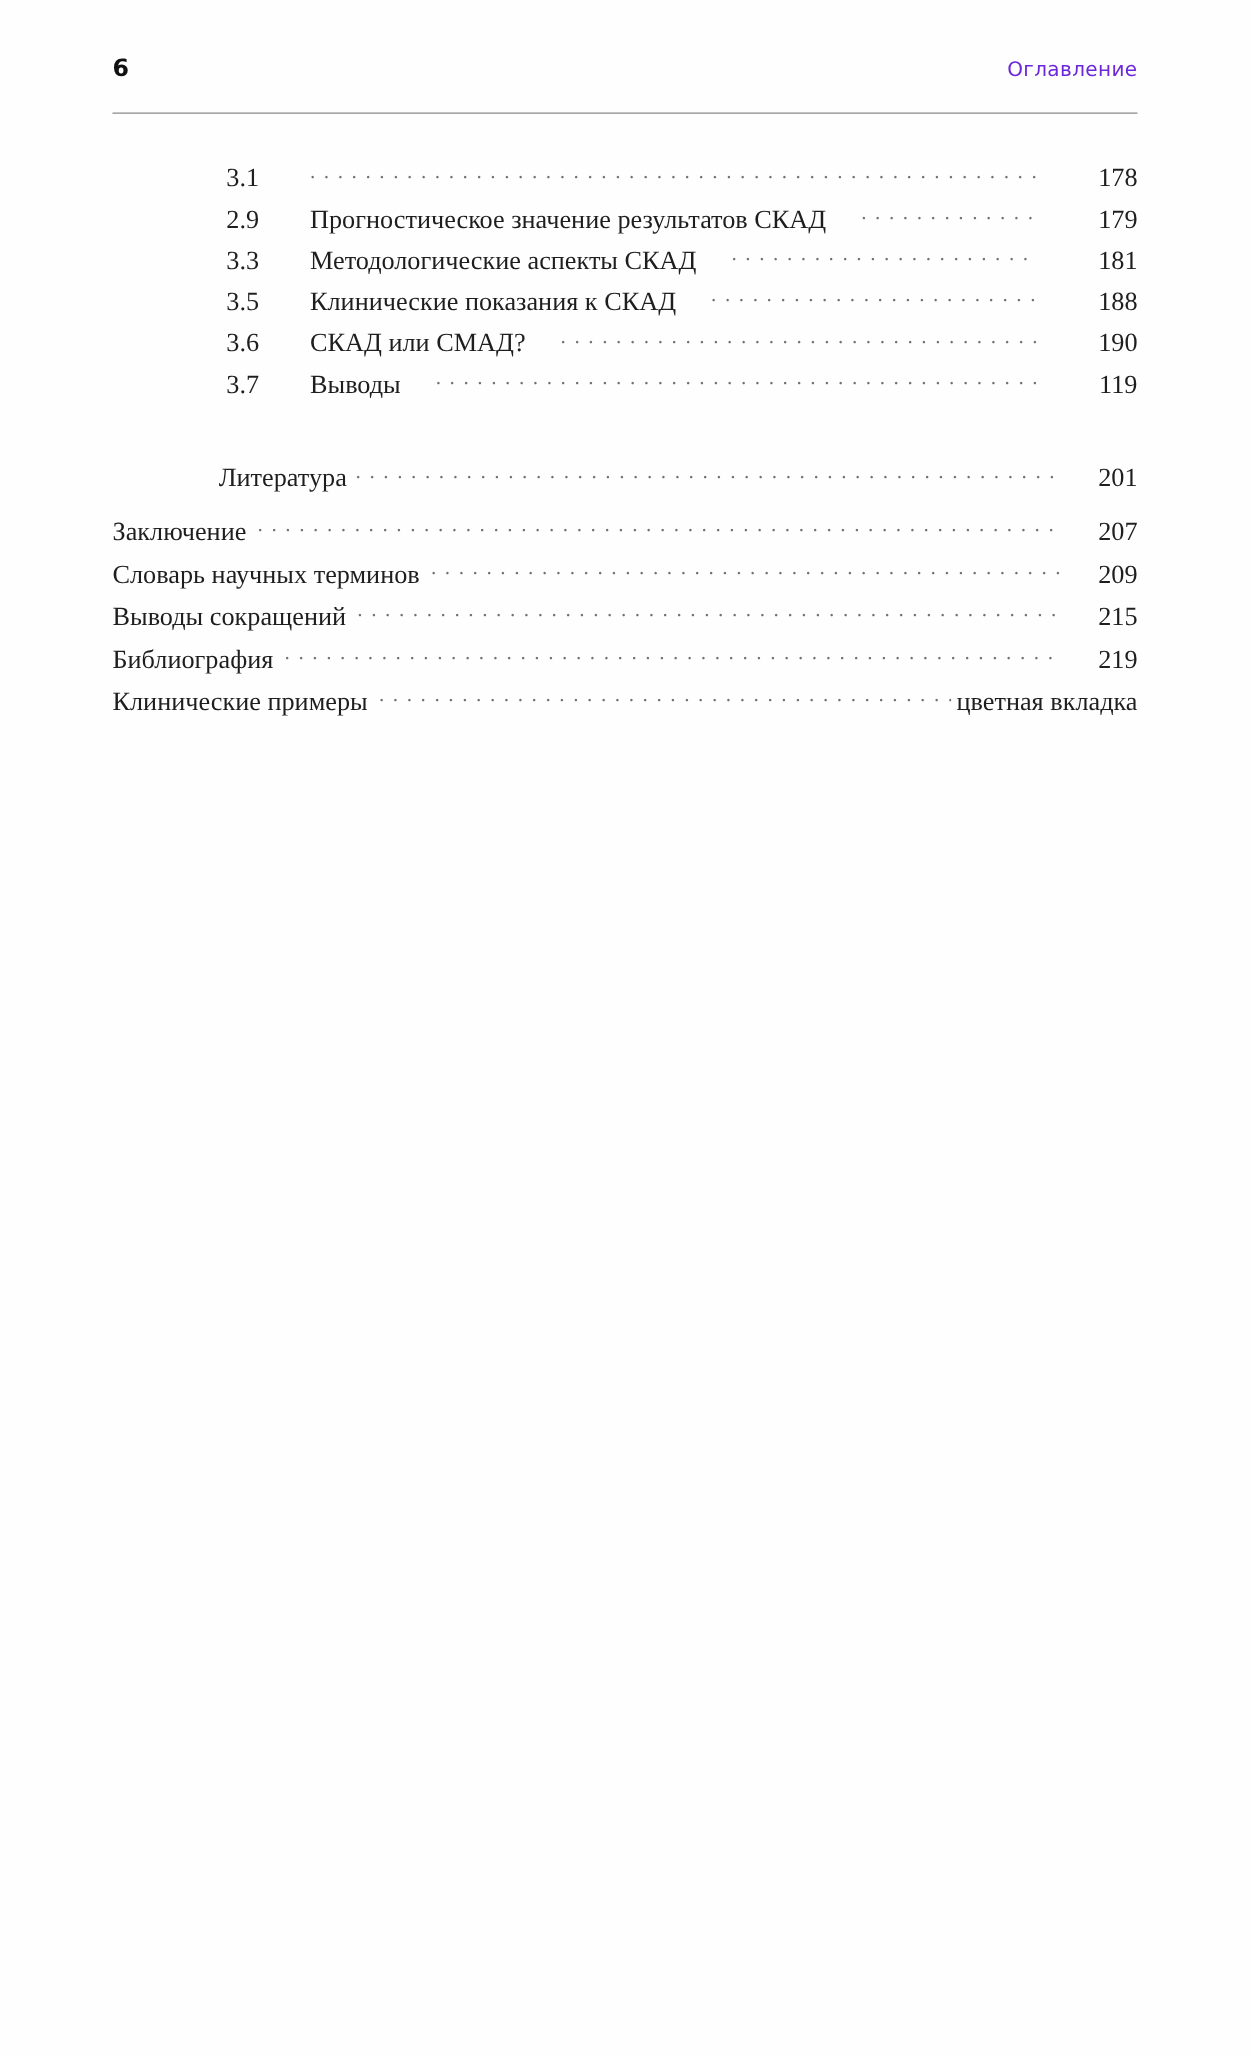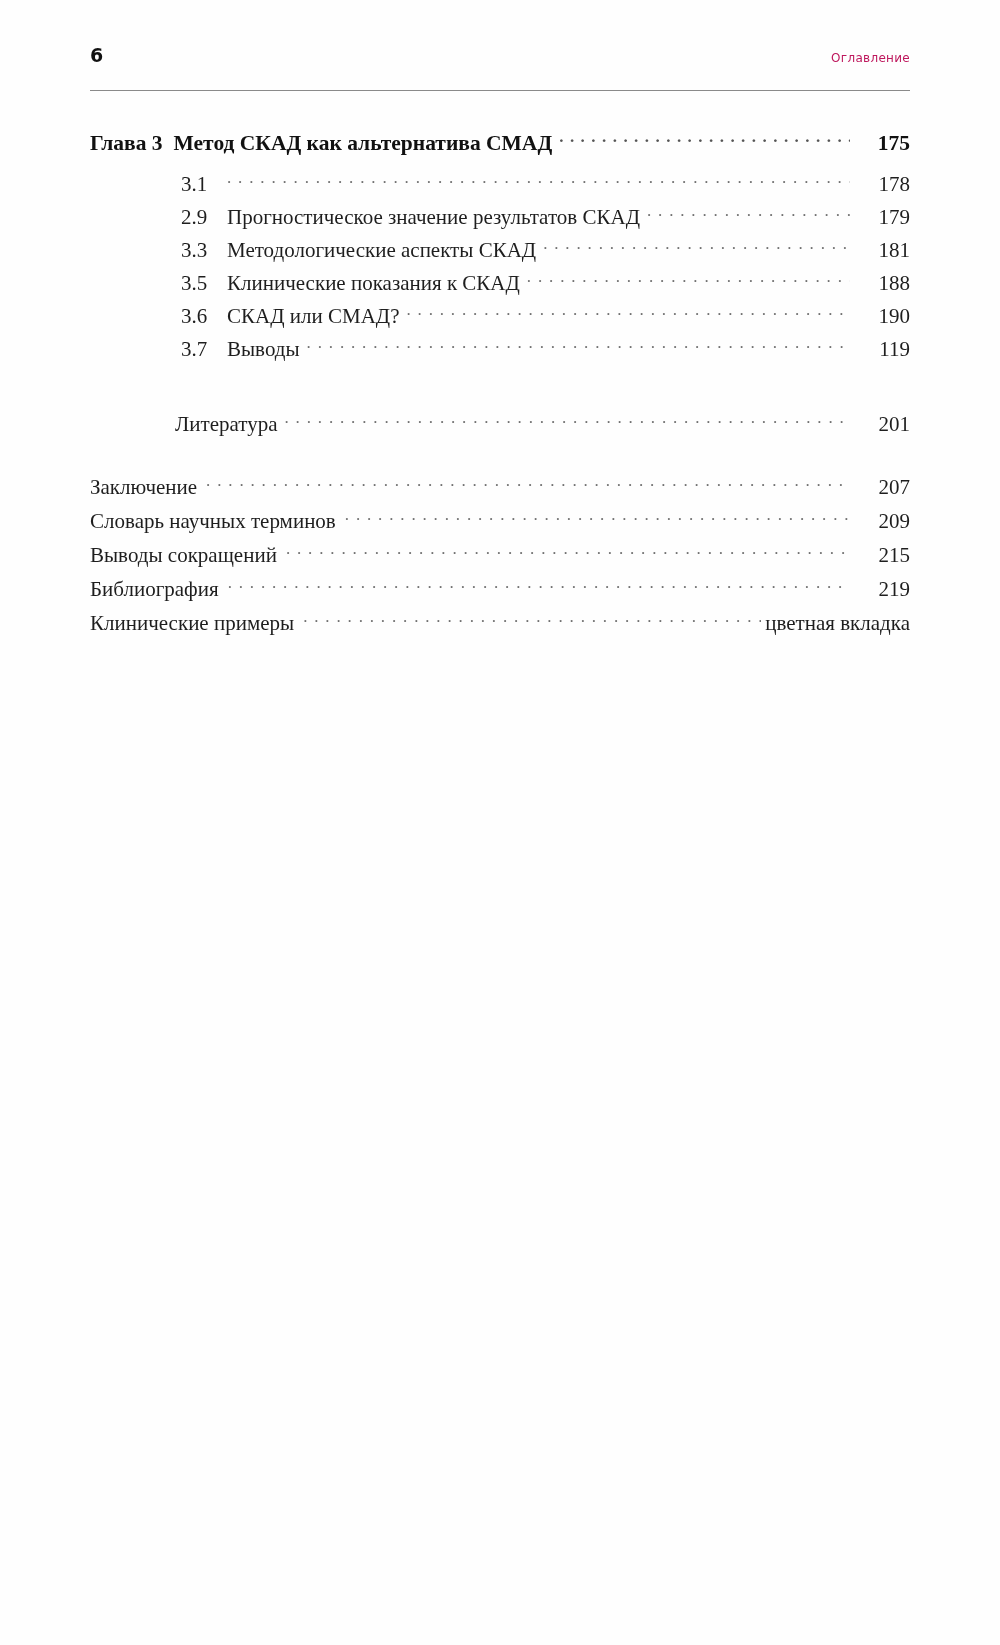--- a/index.html
+++ b/index.html
@@ -33,22 +33,22 @@
   }
   .folio {
     font-family: "DejaVu Sans", sans-serif;
     font-weight: bold;
     font-size: 19px;
     color: #111;
     letter-spacing: 0px;
   }
   .running-head {
     font-family: "DejaVu Sans", sans-serif;
-    font-size: 12px;
-    color: #be185d;
+    font-size: 16px;
+    color: #6d28d9;
     letter-spacing: 0.3px;
   }
   .header-rule {
     position: absolute;
     left: 90px;
     top: 90px;
     width: 820px;
     height: 1px;
     background: #8a8a8a;
   }
@@ -73,20 +73,21 @@
   }
   .entry {
     display: flex;
     align-items: baseline;
     font-size: 21px;
     color: #1e1e1e;
     margin-bottom: 6px;
   }
   .entry.sub {
     padding-left: 91px;
+    gap: 21px;
   }
   .entry.lit {
     padding-left: 85px;
     margin-top: 48px;
   }
   .num {
     flex: 0 0 auto;
     width: 46px;
     white-space: nowrap;
   }
@@ -121,21 +122,21 @@
     flex: 0 0 auto;
     width: 56px;
     text-align: right;
     white-space: nowrap;
   }
   .page-no.wide {
     width: auto;
     text-align: right;
   }
   .backmatter {
-    margin-top: 36px;
+    margin-top: 16px;
   }
   .entry.top {
     font-size: 21px;
     margin-bottom: 7px;
   }
   .entry.top .title {
     padding-right: 9px;
   }
 </style>
 </head>
@@ -144,26 +145,20 @@
 <div class="page">
 
   <div class="header">
     <span class="folio">6</span>
     <span class="running-head">Оглавление</span>
   </div>
   <div class="header-rule"></div>
 
   <div class="toc">
 
-    <div class="chapter-row">
-      <span class="chapter-label">Глава 3</span>
-      <span class="title">Метод СКАД как альтернатива СМАД</span>
-      <span class="leader"></span>
-      <span class="page-no">175</span>
-    </div>
 
     <div class="entry sub">
       <span class="num">3.1</span>
       <span class="leader"></span>
       <span class="page-no">178</span>
     </div>
 
     <div class="entry sub">
       <span class="num">2.9</span>
       <span class="title">Прогностическое значение результатов СКАД</span>

